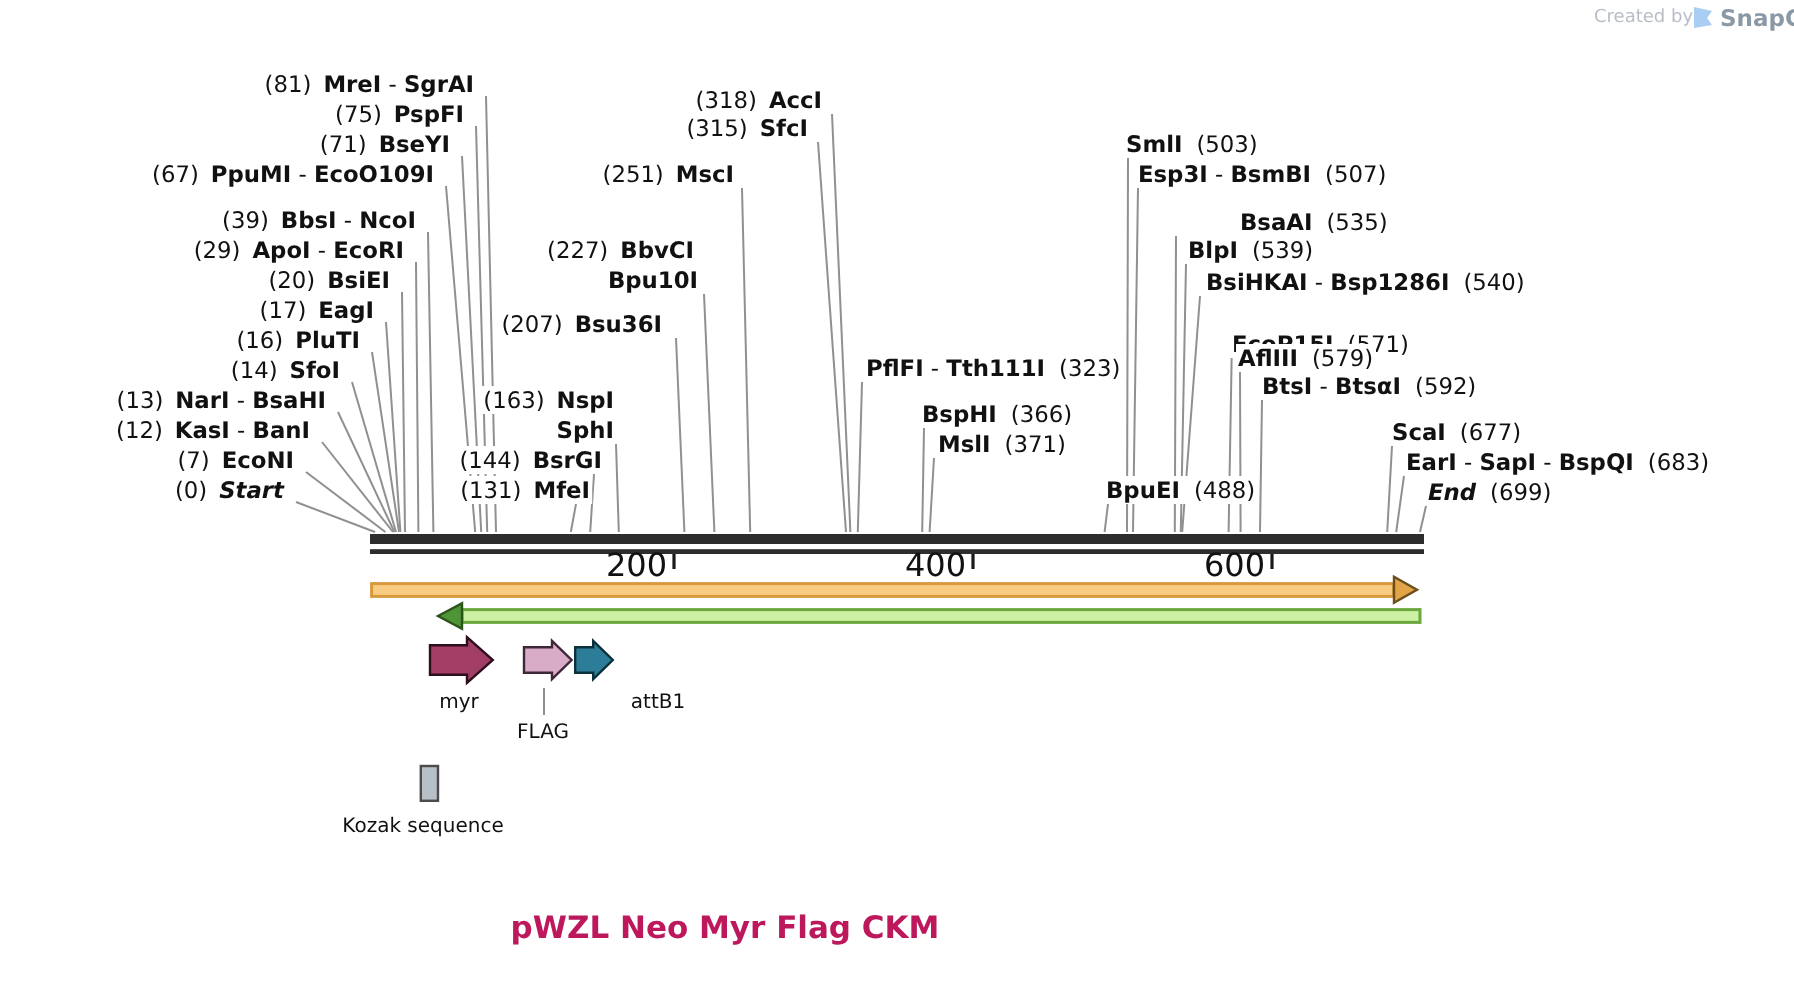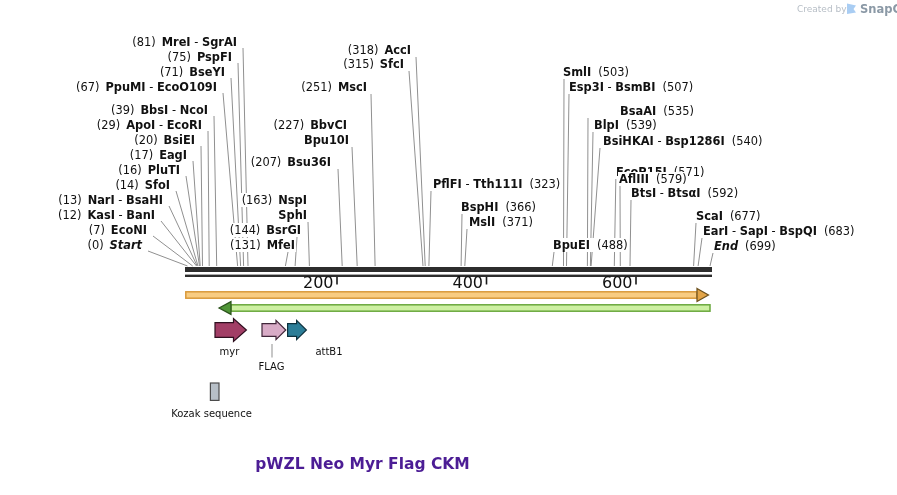--- a/index.html
+++ b/index.html
@@ -10,21 +10,21 @@
          background:#fff;padding:0 1px;transform:translateY(-50%);}
   .label.ra{transform:translate(-100%,-50%);}
   .label .num{font-weight:400;}
   .label .nm{font-weight:700;}
   .label.it .nm{font-style:italic;}
   .label .pre{margin-right:6px;}
   .label .suf{margin-left:7px;}
   .tickl{position:absolute;font-size:16px;line-height:13px;color:#111;transform:translateX(-100%);}
   .flabel{position:absolute;font-size:10px;line-height:13px;color:#111;transform:translateX(-50%);text-align:center;}
   .title{position:absolute;left:0;width:725px;text-align:center;top:455px;
-         font-size:15.5px;font-weight:700;color:#4c1d95;}
+         font-size:15.5px;font-weight:700;color:#be185d;}
   .subtitle{position:absolute;left:0;width:897px;text-align:center;top:474px;
             font-size:11.5px;color:#111;}
   .created{position:absolute;left:797px;top:4px;font-size:9px;color:#b7bec6;}
   .brand{position:absolute;left:860px;top:2px;font-size:11.5px;font-weight:600;color:#8b99a6;}
   .logo{position:absolute;left:845px;top:2px;}
 </style>
 </head>
 <body>
 
 <div class="canvas">

